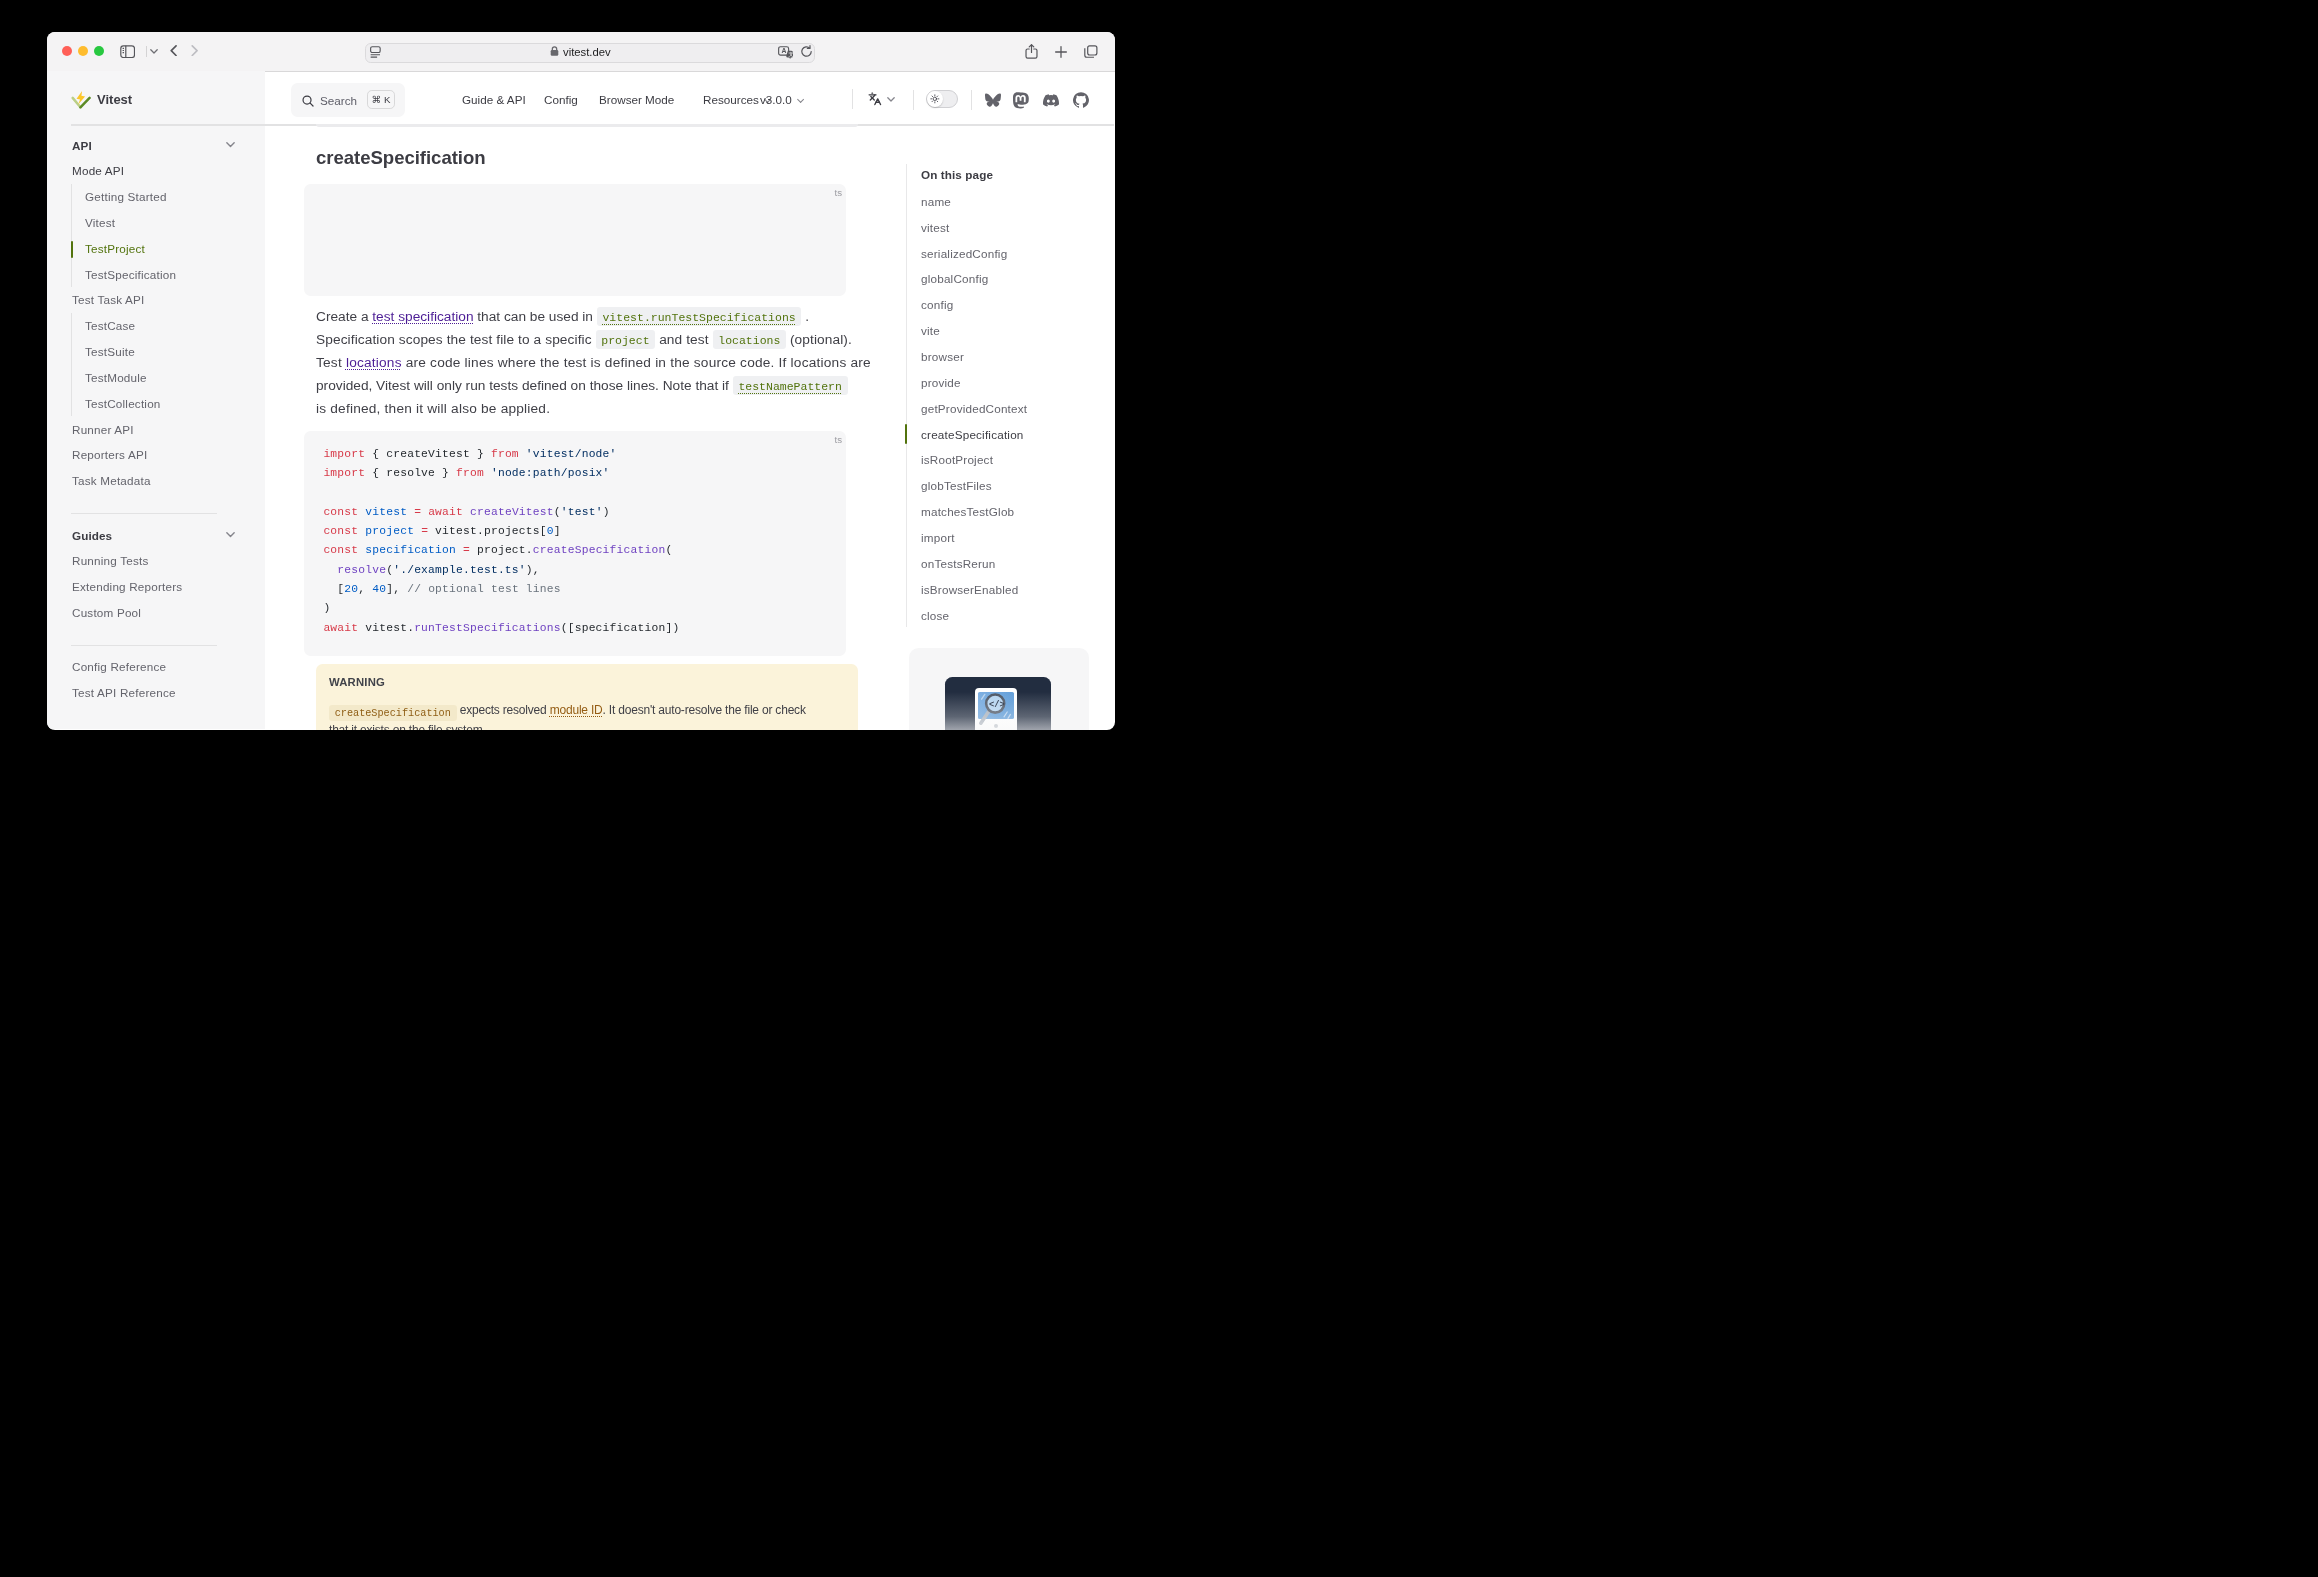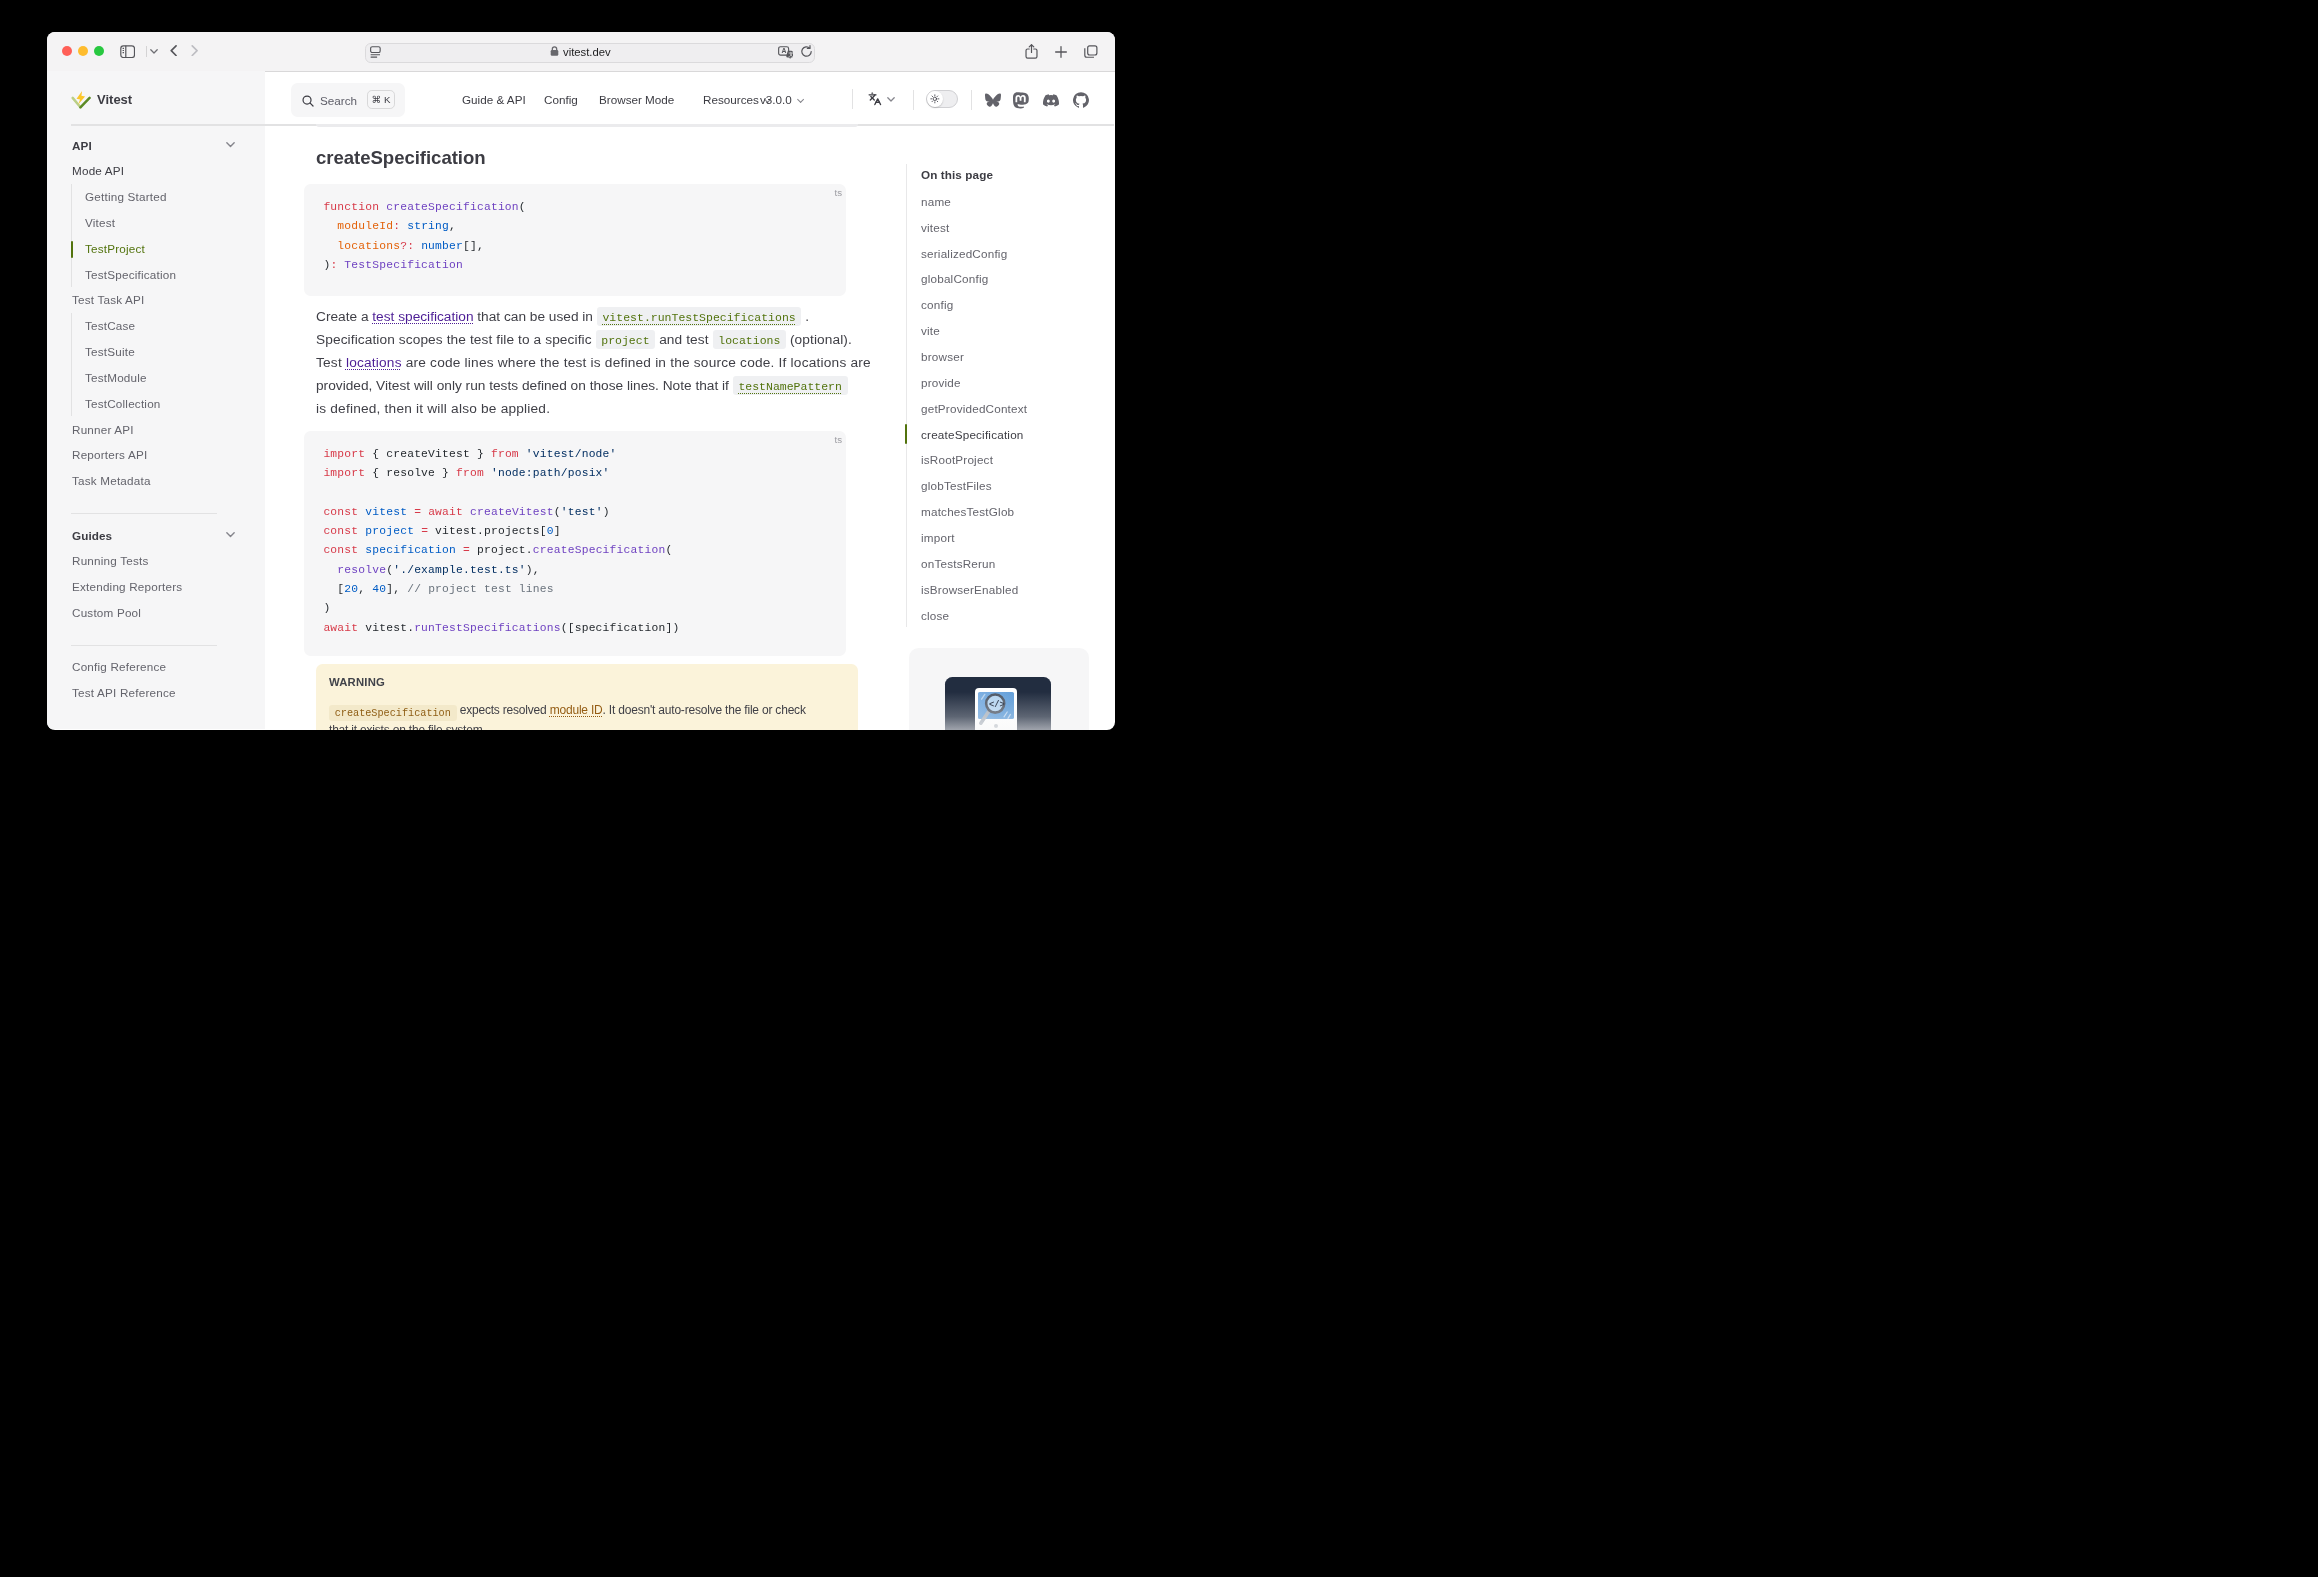--- a/index.html
+++ b/index.html
@@ -191,42 +191,38 @@
         <path d="M12 .3a12 12 0 0 0-3.8 23.38c.6.12.83-.26.83-.57L9 21.07c-3.34.72-4.04-1.61-4.04-1.61-.55-1.39-1.34-1.76-1.34-1.76-1.08-.74.09-.73.09-.73 1.2.09 1.83 1.24 1.83 1.24 1.07 1.83 2.81 1.3 3.5 1 .1-.78.42-1.31.76-1.61-2.67-.3-5.47-1.33-5.47-5.93 0-1.31.47-2.38 1.24-3.22-.13-.3-.54-1.52.12-3.18 0 0 1-.32 3.3 1.23a11.5 11.5 0 0 1 6 0c2.28-1.55 3.29-1.23 3.29-1.23.66 1.66.24 2.88.12 3.18.77.84 1.23 1.91 1.23 3.22 0 4.61-2.8 5.63-5.48 5.92.43.37.81 1.1.81 2.22l-.01 3.29c0 .32.21.69.83.57A12 12 0 0 0 12 .3"></path>
       </svg>
 <div class="a" id="navbord"></div>
 
 <div class="a" style="left:316px;top:124px;width:542px;height:2.7px;border-radius:0 0 5.7px 5.7px;background:#ebebed"></div>
 
 <div class="a" style="left:316px;top:145px;height:26px;line-height:26px;font-size:18.6px;font-weight:700;letter-spacing:-0.05px;color:#3c3c43">createSpecification</div>
 
 <div class="a codeblock" style="top:184px;height:112px">
 <span class="ts">ts</span>
-<pre style="position:absolute;left:19.4px;top:14px"><span class="k">function</span> <span class="pu">createSpecification</span>(
-  <span class="or">moduleId</span><span class="k">:</span> <span class="bl">string</span>,
-  <span class="or">locations</span><span class="k">?:</span> <span class="bl">number</span>[],
-)<span class="k">:</span> <span class="pu">TestSpecification</span></pre>
 </div>
 
 <div class="a pline" style="top:305px">Create a <a class="glink">test specification</a> that can be used in <a class="icode">vitest.runTestSpecifications</a> .</div>
 <div class="a pline" style="top:328px;letter-spacing:0.1px">Specification scopes the test file to a specific <span class="icode">project</span> and test <span class="icode">locations</span> (optional).</div>
 <div class="a pline" style="top:351px;letter-spacing:0.2px">Test <a class="glink">locations</a> are code lines where the test is defined in the source code. If locations are</div>
 <div class="a pline" style="top:374px">provided, Vitest will only run tests defined on those lines. Note that if <a class="icode">testNamePattern</a></div>
 <div class="a pline" style="top:397px;letter-spacing:0.2px">is defined, then it will also be applied.</div>
 
 <div class="a codeblock" style="top:431px;height:225px">
 <span class="ts">ts</span>
 <pre style="position:absolute;left:19.4px;top:14px"><span class="k">import</span> { createVitest } <span class="k">from</span> <span class="st">'vitest/node'</span>
 <span class="k">import</span> { resolve } <span class="k">from</span> <span class="st">'node:path/posix'</span>
 
 <span class="k">const</span> <span class="bl">vitest</span> <span class="k">=</span> <span class="k">await</span> <span class="pu">createVitest</span>(<span class="st">'test'</span>)
 <span class="k">const</span> <span class="bl">project</span> <span class="k">=</span> vitest.projects[<span class="bl">0</span>]
 <span class="k">const</span> <span class="bl">specification</span> <span class="k">=</span> project.<span class="pu">createSpecification</span>(
   <span class="pu">resolve</span>(<span class="st">'./example.test.ts'</span>),
-  [<span class="bl">20</span>, <span class="bl">40</span>], <span class="cm">// project test lines</span>
+  [<span class="bl">20</span>, <span class="bl">40</span>], <span class="cm">// optional test lines</span>
 )
 <span class="k">await</span> vitest.<span class="pu">runTestSpecifications</span>([specification])</pre>
 </div>
 
 <div class="a" style="left:316px;top:664px;width:542px;height:97px;border-radius:6.5px;background:#fbf3da"></div>
 <div class="a" style="left:329px;top:673px;height:19.4px;line-height:19.4px;font-size:11.3px;font-weight:700;color:#41434a;letter-spacing:0.2px">WARNING</div>
 <div class="a" style="left:329px;top:696px;height:21px;line-height:28px;font-size:12px;letter-spacing:-0.2px;color:#3f3f46;white-space:nowrap"><span class="icode wcode">createSpecification</span> expects resolved <a class="glink" style="color:#945c13;text-decoration-color:#945c13">module ID</a>. It doesn't auto-resolve the file or check</div>
 <div class="a" style="left:329px;top:720px;height:21px;line-height:21px;font-size:12px;letter-spacing:-0.2px;color:#3f3f46;white-space:nowrap">that it exists on the file system.</div>
 
 <div class="a" style="left:909px;top:648px;width:180px;height:140px;border-radius:9.7px;background:#f6f6f7;overflow:hidden">

